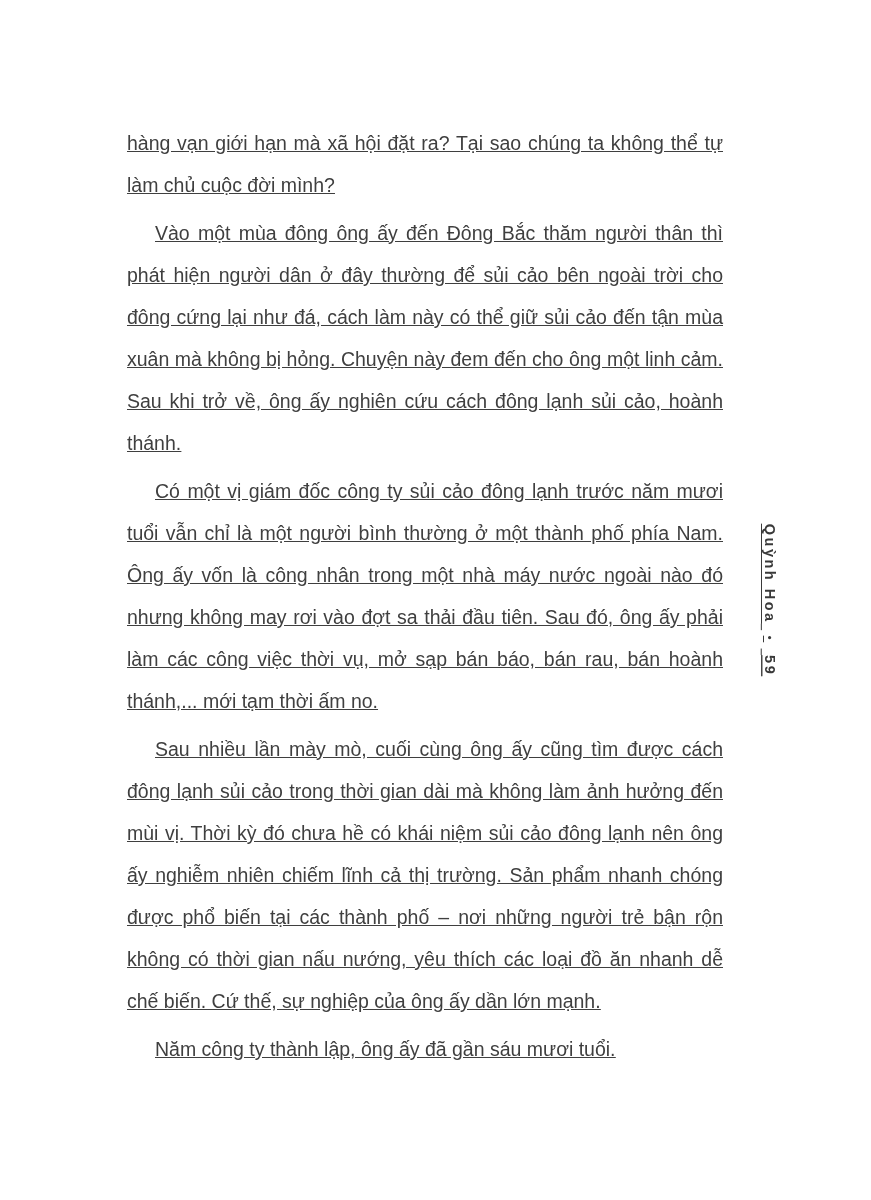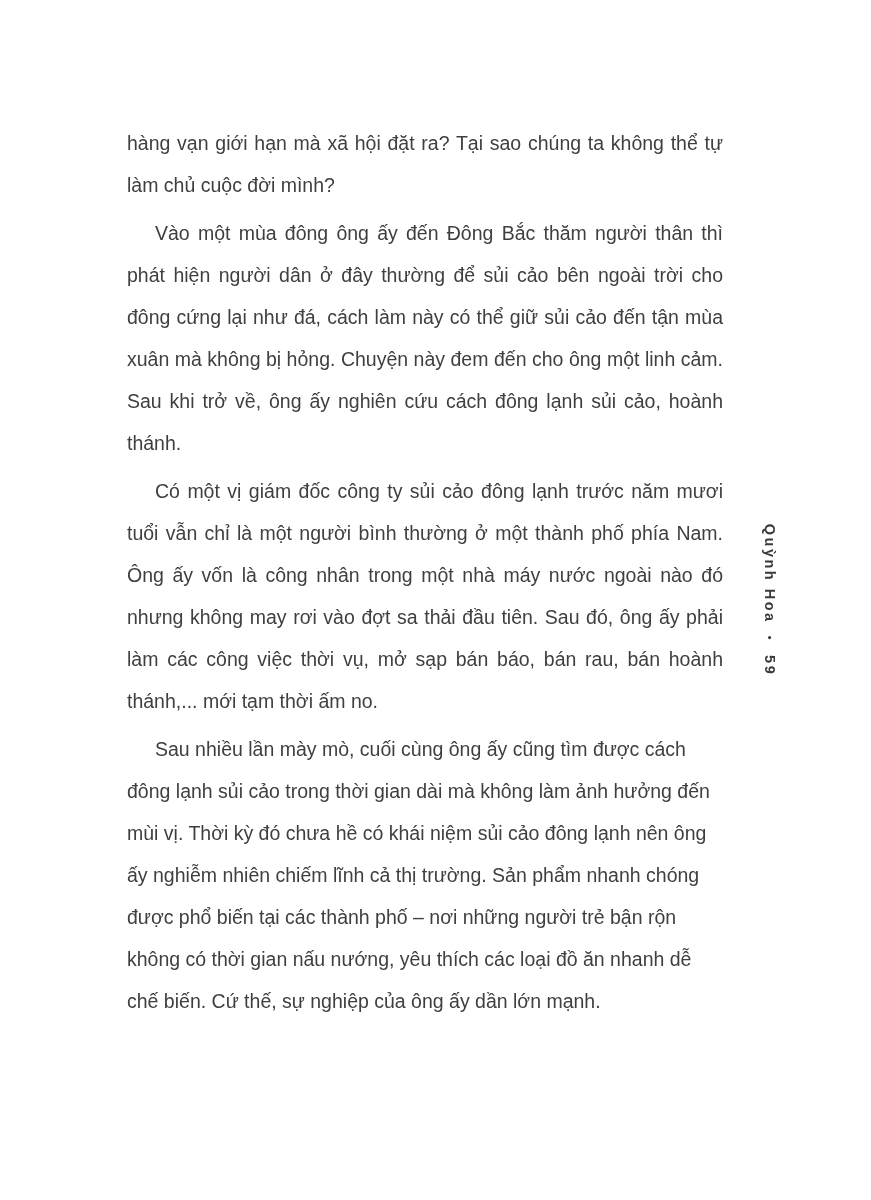--- a/index.html
+++ b/index.html
@@ -1,15 +1,15 @@
 <!DOCTYPE html>
 <html><head>
 <meta charset="utf-8">
 <style>
-  * { margin: 0; padding: 0; box-sizing: border-box; }
+  * { margin: 0; padding: 0; box-sizing: border-box; text-decoration: underline; }
 
   html, body {
     width: 871px;
     height: 1200px;
     background: #ffffff;
     font-family: "Liberation Sans", "DejaVu Sans", sans-serif;
     overflow: hidden;
   }
 
   .page {
@@ -65,20 +65,21 @@
 </head>
 <body>
 
 <div class="page">
 
   <div class="text-column">
     <p class="para">hàng vạn giới hạn mà xã hội đặt ra? Tại sao chúng ta không thể tự làm chủ cuộc đời mình?</p>
     <p class="para indent">Vào một mùa đông ông ấy đến Đông Bắc thăm người thân thì phát hiện người dân ở đây thường để sủi cảo bên ngoài trời cho đông cứng lại như đá, cách làm này có thể giữ sủi cảo đến tận mùa xuân mà không bị hỏng. Chuyện này đem đến cho ông một linh cảm. Sau khi trở về, ông ấy nghiên cứu cách đông lạnh sủi cảo, hoành thánh.</p>
     <p class="para indent">Có một vị giám đốc công ty sủi cảo đông lạnh trước năm mươi tuổi vẫn chỉ là một người bình thường ở một thành phố phía Nam. Ông ấy vốn là công nhân trong một nhà máy nước ngoài nào đó nhưng không may rơi vào đợt sa thải đầu tiên. Sau đó, ông ấy phải làm các công việc thời vụ, mở sạp bán báo, bán rau, bán hoành thánh,... mới tạm thời ấm no.</p>
     <p class="para indent">Sau nhiều lần mày mò, cuối cùng ông ấy cũng tìm được cách đông lạnh sủi cảo trong thời gian dài mà không làm ảnh hưởng đến mùi vị. Thời kỳ đó chưa hề có khái niệm sủi cảo đông lạnh nên ông ấy nghiễm nhiên chiếm lĩnh cả thị trường. Sản phẩm nhanh chóng được phổ biến tại các thành phố – nơi những người trẻ bận rộn không có thời gian nấu nướng, yêu thích các loại đồ ăn nhanh dễ chế biến. Cứ thế, sự nghiệp của ông ấy dần lớn mạnh.</p>
+    <p class="para indent">Năm công ty thành lập, ông ấy đã gần sáu mươi tuổi.</p>
   </div>
 
   <div class="margin-caption">
     <span>Quỳnh Hoa</span>
     <span class="sep">•</span>
     <span>59</span>
   </div>
 
 </div>
 

